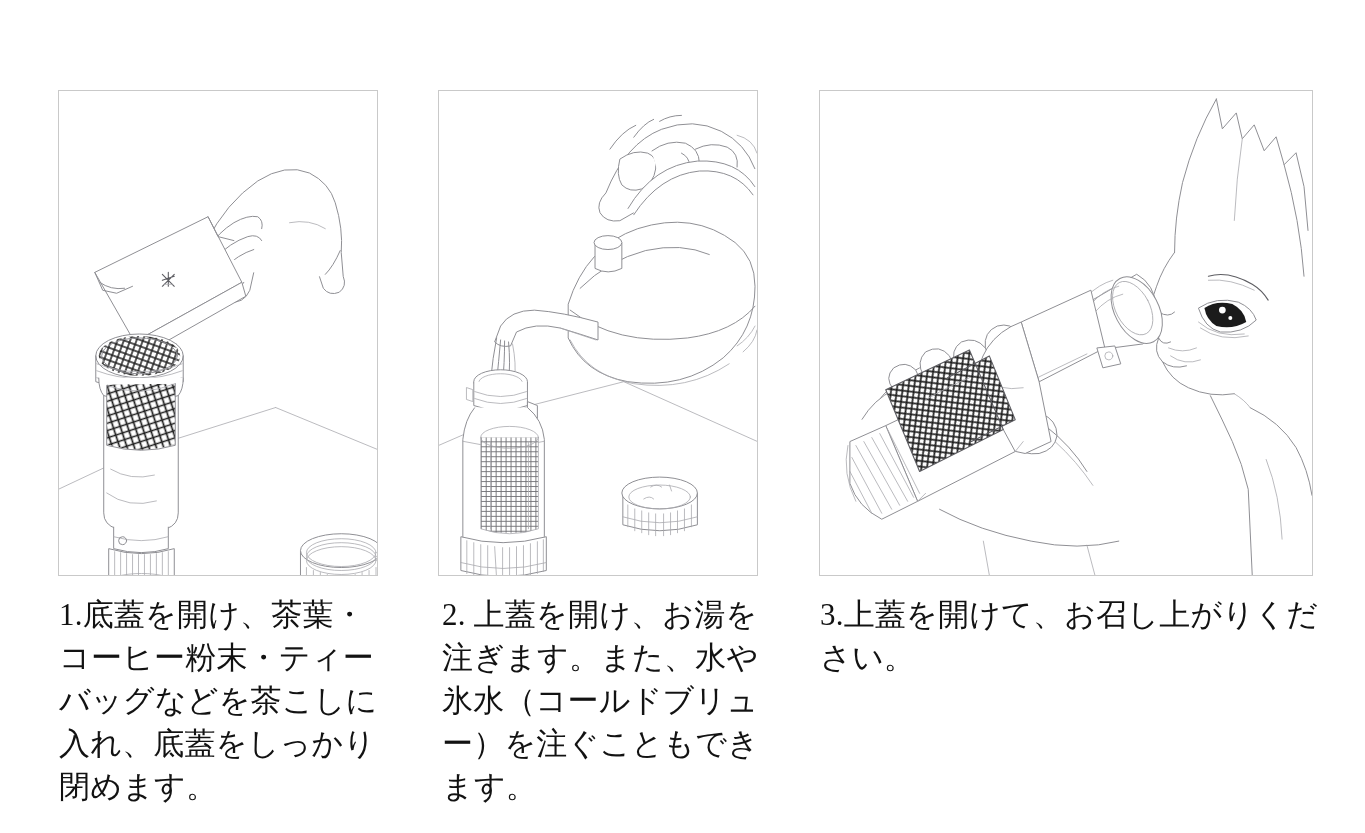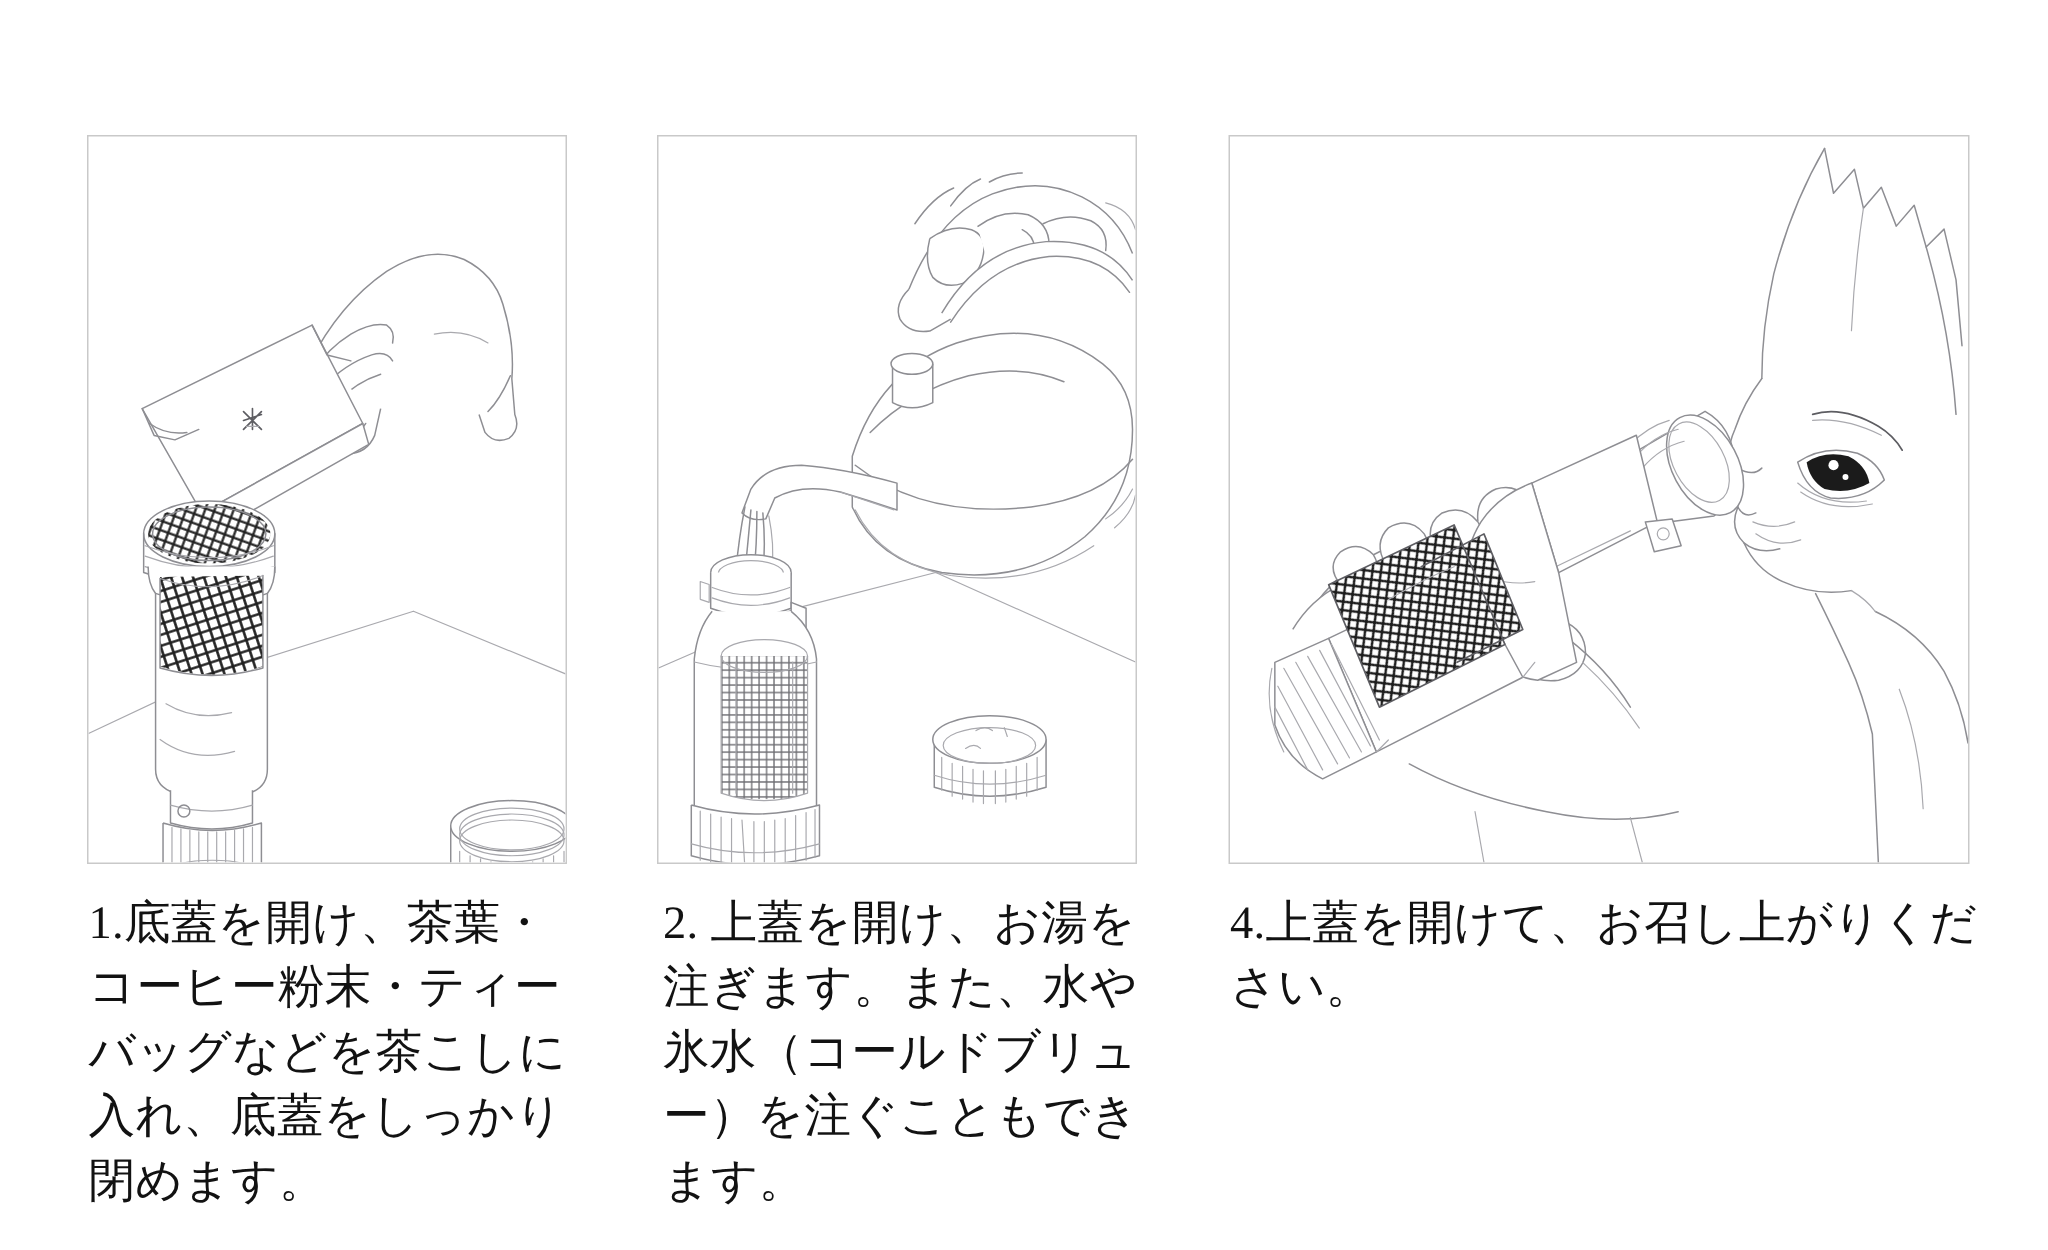--- a/index.html
+++ b/index.html
@@ -383,15 +383,15 @@
         <path class="ln-f" d="M98 412 L106 404"></path>
         <path class="ln-f" d="M196 362 L204 352"></path>
       </g>
     </svg>
   </div>
 
   <div class="caption" id="caption-1">1.底蓋を開け、茶葉・コーヒー粉末・ティーバッグなどを茶こしに入れ、底蓋をしっかり閉めます。</div>
 
   <div class="caption" id="caption-2">2. 上蓋を開け、お湯を注ぎます。また、水や氷水（コールドブリュー）を注ぐこともできます。</div>
 
-  <div class="caption" id="caption-3">4.上蓋を開けて、お召し上がりください。</div>
+  <div class="caption" id="caption-3">3.上蓋を開けて、お召し上がりください。</div>
 
 </div>
 
 </body></html>

